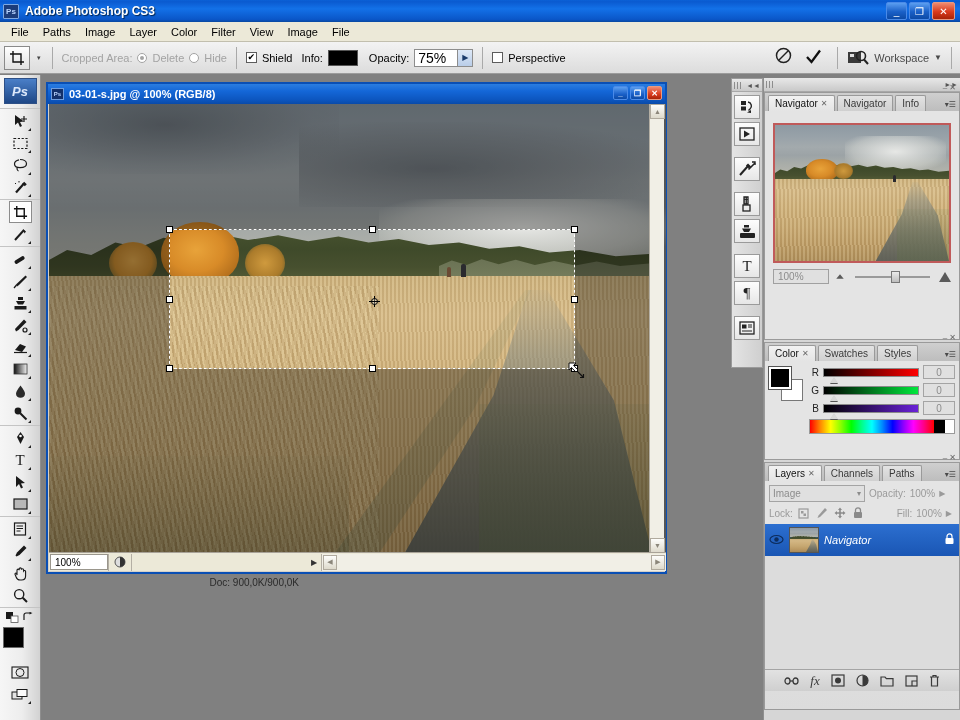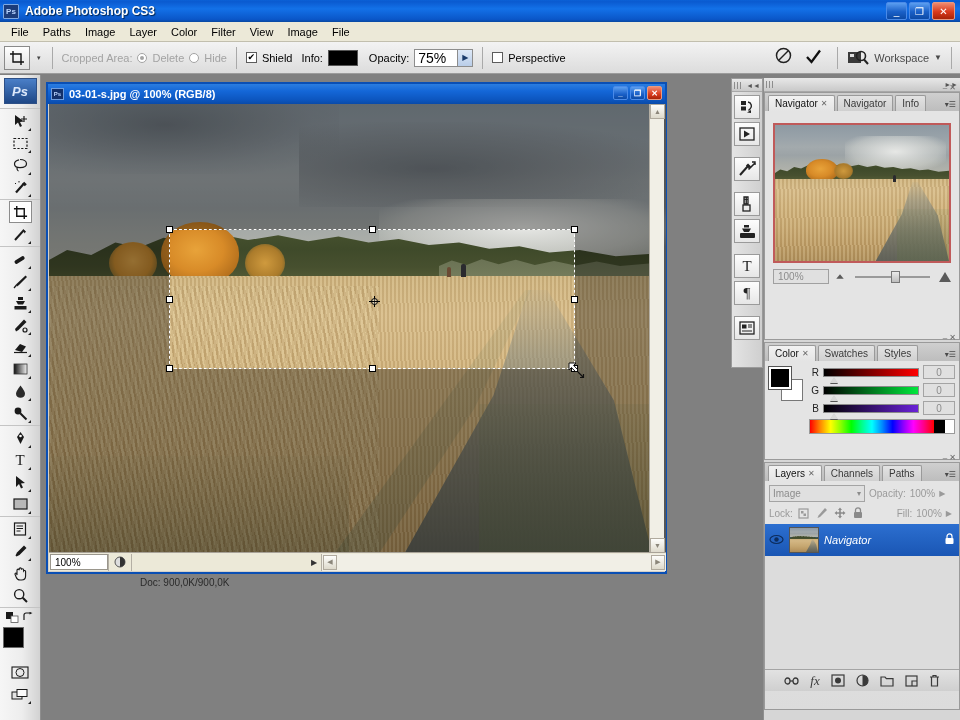--- a/index.html
+++ b/index.html
@@ -170,21 +170,21 @@
   #crosshair span { position:absolute; left:2px; top:2px; width:7px; height:7px; border:1px solid #000; border-radius:50%; background:rgba(255,255,255,.3); }
   #resizecur { position:absolute; left:398px; top:132px; }
   
   #docstatus {
     position:absolute; left:1px; bottom:1px; width:617px; height:19px;
     background:#ece9d8; border-top:1px solid #a8a298; display:flex; align-items:center; font-size:10px;
   }
   #zoomfield { width:58px; height:16px; border:1px solid #9a968c; background:#fff; display:flex;
     align-items:center; padding-left:4px; margin-left:1px; }
   .sbsep { width:1px; height:17px; background:#b4afa4; }
-  #docinfo { padding:0 8px; color:#2a2a2a; width:175px; text-align:left;margin-top:40px; }
+  #docinfo { padding:0 8px; color:#2a2a2a; width:175px; text-align:right;margin-top:40px; }
   #hscroll { flex:1; height:17px; background:#f1efe6; border-left:1px solid #b4afa4;
     display:flex; align-items:center; justify-content:space-between; padding:0 1px; }
   .sbarrow { width:14px; height:15px; background:linear-gradient(to bottom,#fdfdfb,#dedacc);
     border:1px solid #b0aa9e; font-size:7px; color:#8b867a; display:flex; align-items:center; justify-content:center; }
   #vscroll { position:absolute; right:1px; top:20px; width:15px; height:449px; background:#f1efe6;
     border-left:1px solid #b4afa4; display:flex; flex-direction:column; justify-content:space-between; }
   .vsbtn { width:15px; height:15px; background:linear-gradient(to bottom,#fdfdfb,#dedacc);
     border:1px solid #b0aa9e; font-size:7px; color:#8b867a; display:flex; align-items:center; justify-content:center; }
   
   #icondock {

